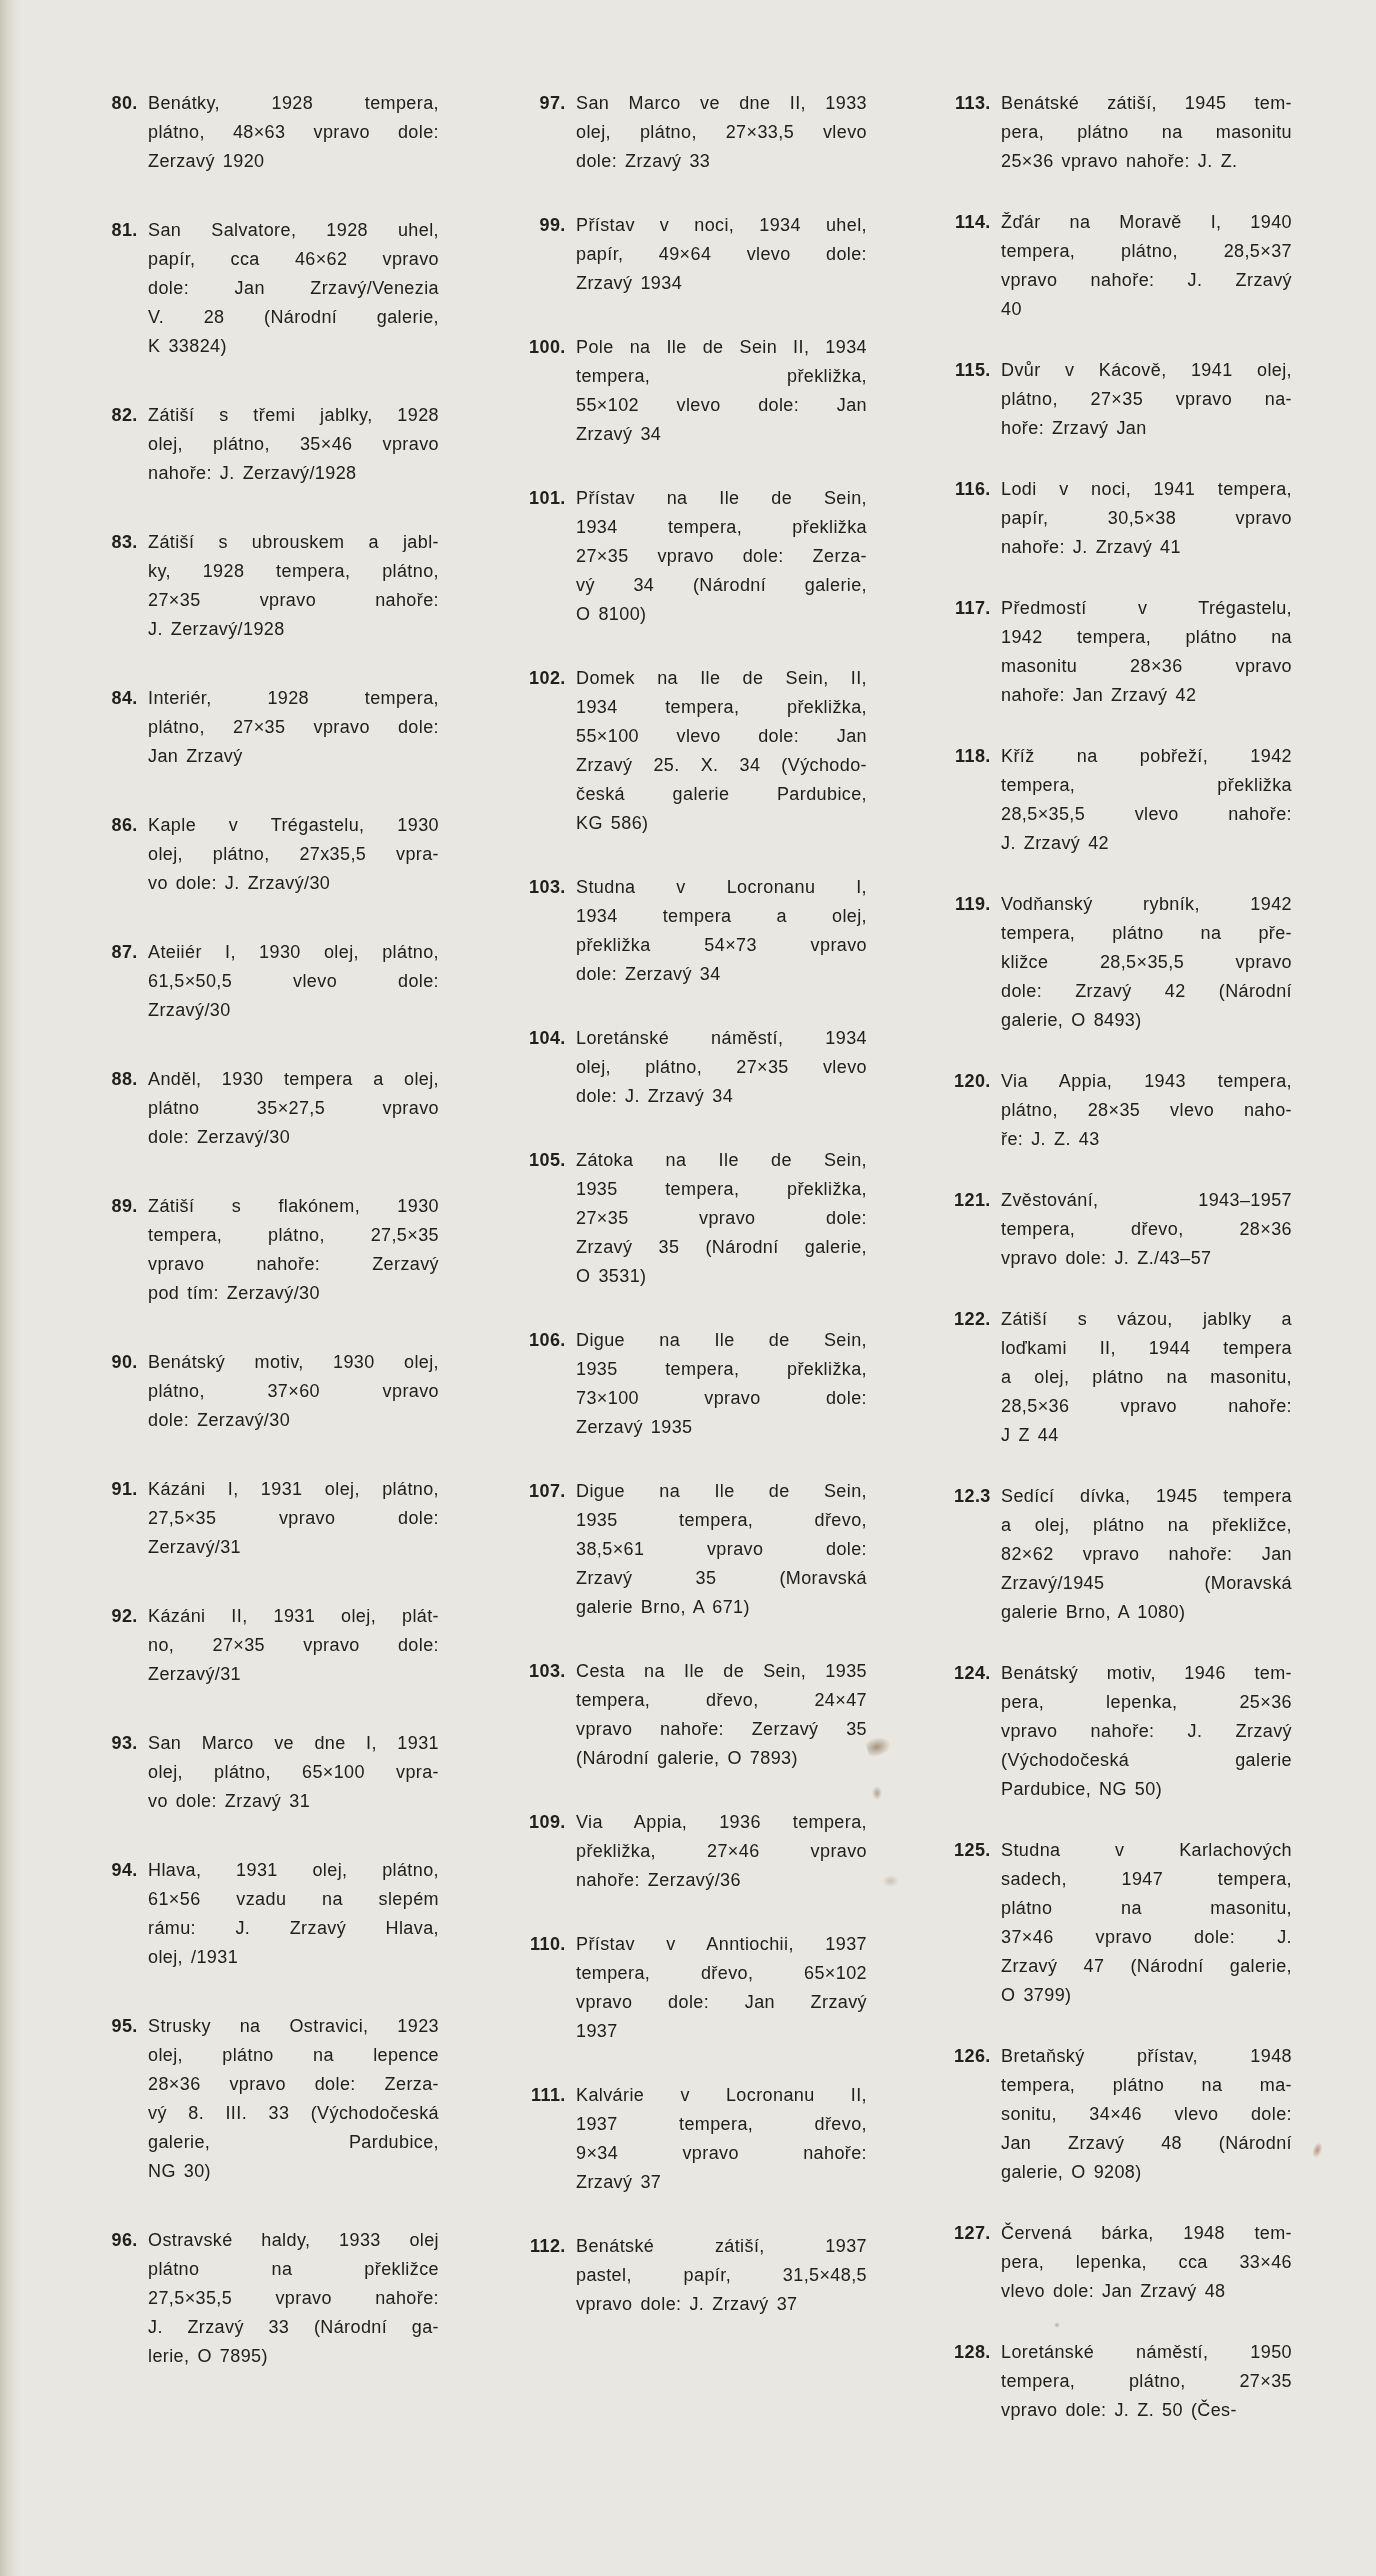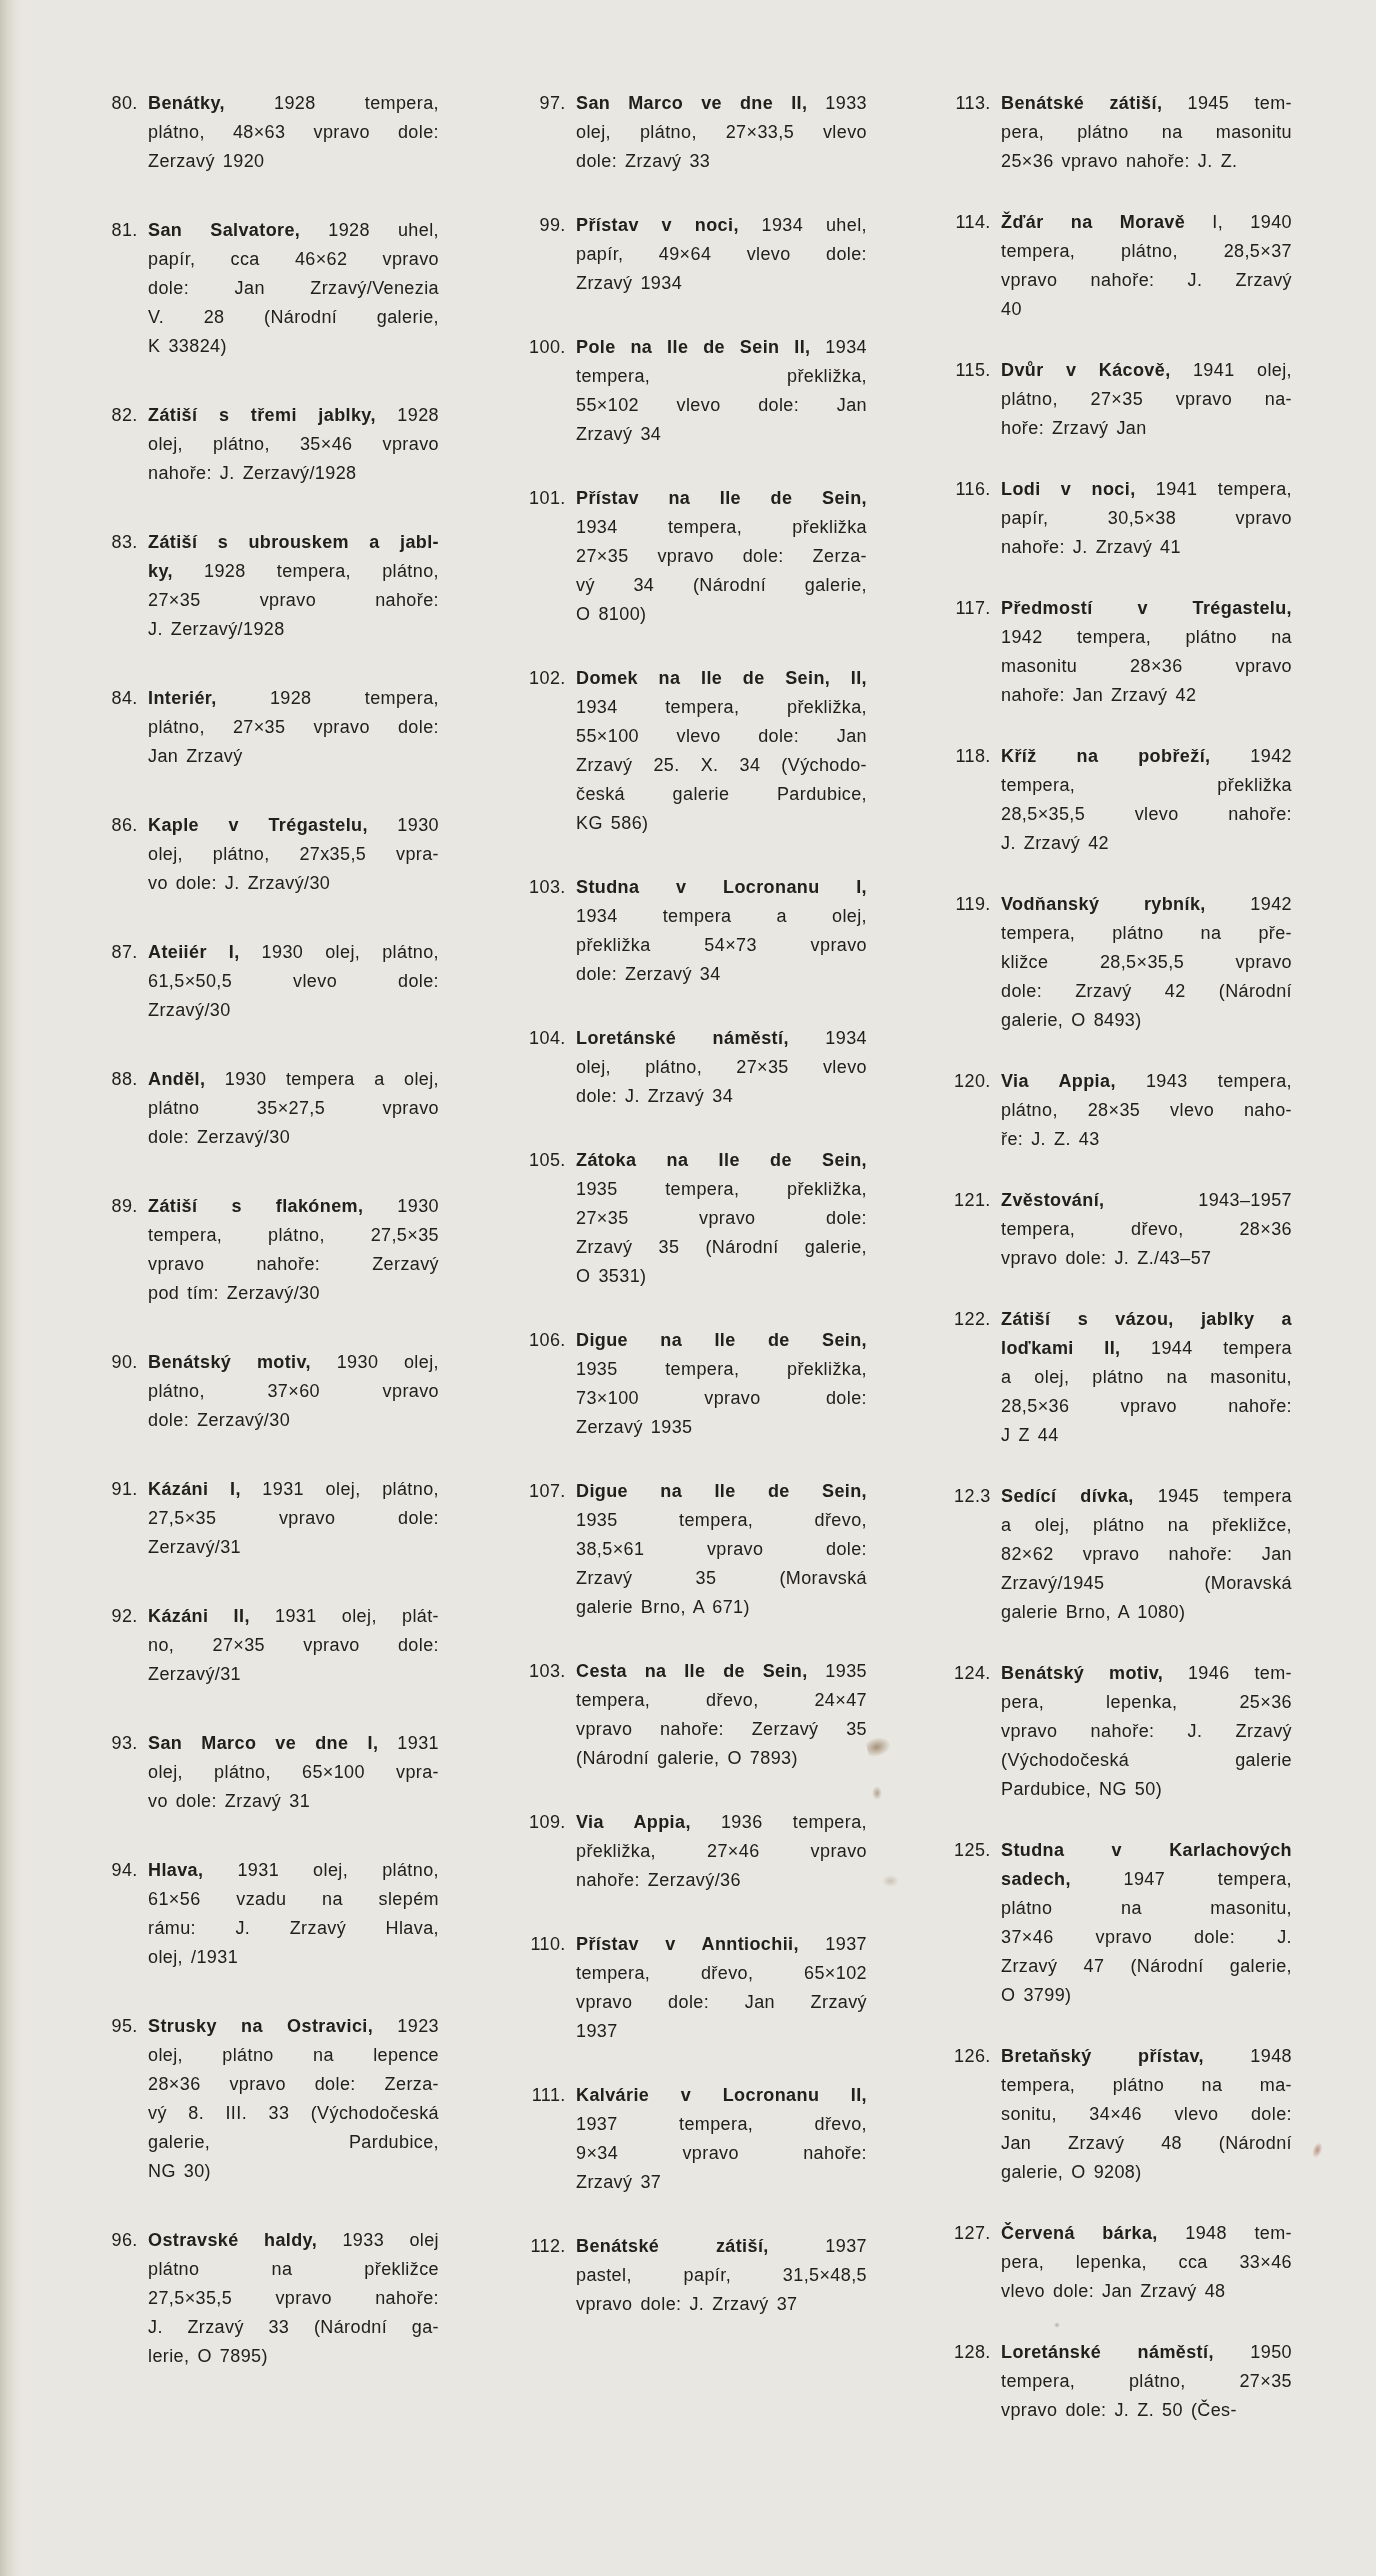--- a/index.html
+++ b/index.html
@@ -23,30 +23,30 @@
   }
   .col1 { left: 148px; }
   .col2 { left: 576px; }
   .col3 { left: 1001px; }
   .col1 .entry { margin-bottom: 40px; }
   .col2 .entry { margin-bottom: 35px; }
   .col3 .entry { margin-bottom: 32px; }
   .entry { position: relative; }
   .num {
     position: absolute; right: 100%; margin-right: 10.3px; top: 0;
-    font-weight: normal; white-space: nowrap;
+    font-weight: bold; white-space: nowrap;
     font-size: 18px; line-height: 29px; color: #21201c;
     letter-spacing: 0.4px;
   }
   .line {
     font-size: 18px; line-height: 29px; color: #21201c;
     letter-spacing: 0.4px; word-spacing: 2.6px;
   }
   .line.j { text-align: justify; text-align-last: justify; }
-  .b { font-weight: bold; margin-top: 7px; }
+  .b { font-weight: normal; margin-top: 7px; }
   .stain { position: absolute; pointer-events: none; }
   .s1 { left: 867px; top: 1737px; width: 24px; height: 19px;
         background: radial-gradient(ellipse at 40% 50%, rgba(121,89,53,.6), rgba(121,89,53,0) 70%);
         transform: rotate(-15deg); }
   .s2 { left: 872px; top: 1786px; width: 10.3px; height: 13.8px;
         background: radial-gradient(ellipse, rgba(110,82,50,.45), rgba(110,82,50,0) 70%); }
   .s3 { left: 1313px; top: 2142px; width: 8.6px; height: 15.5px;
         background: radial-gradient(ellipse, rgba(140,62,40,.5), rgba(140,62,40,0) 72%);
         transform: rotate(20deg); }
   .s4 { left: 882px; top: 1875px; width: 17px; height: 12px;

